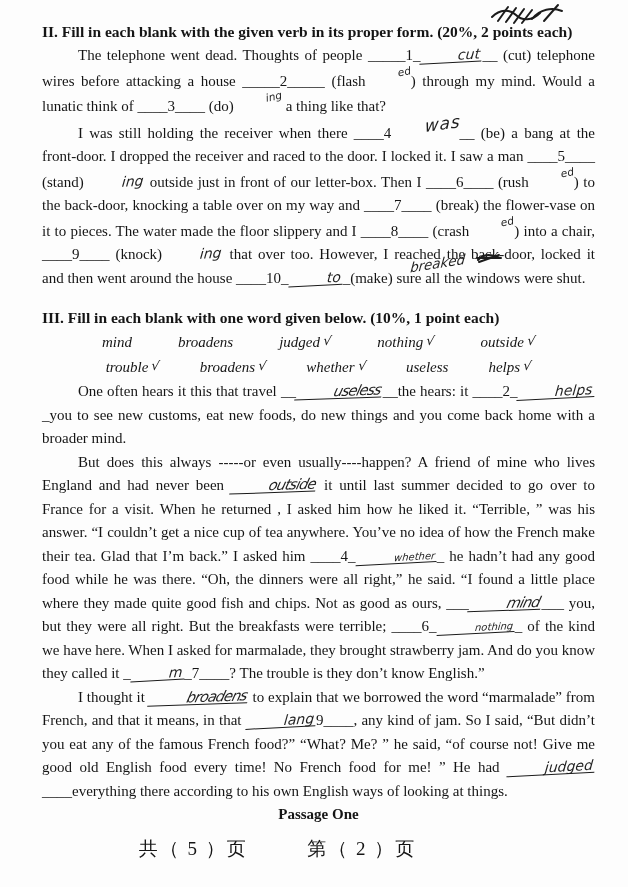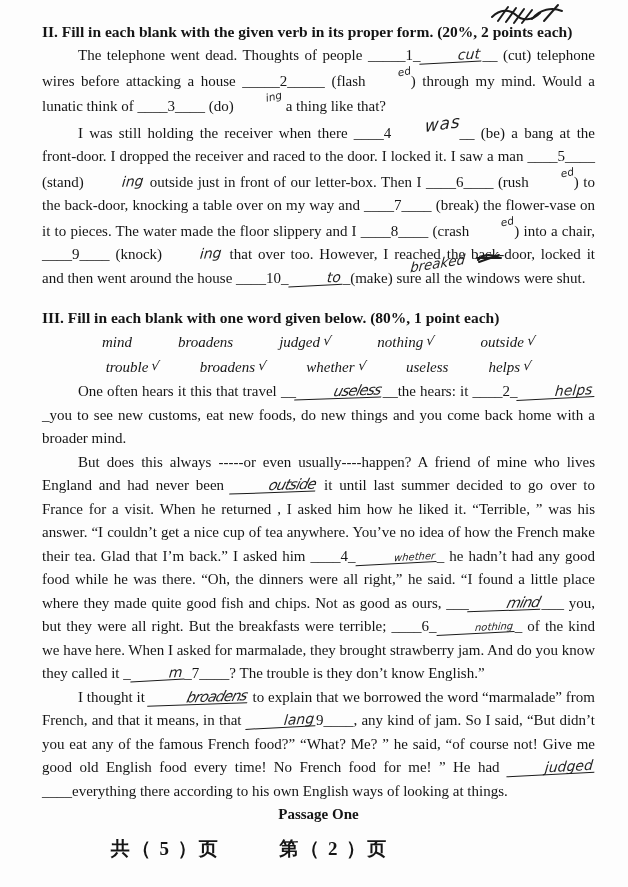--- a/index.html
+++ b/index.html
@@ -70,23 +70,24 @@
     font-size:14.5px;
   }
   .hw.small{font-size:10px;line-height:10px;}
   
   .scribble{position:absolute;left:488px;top:1px;}
   .correction-note{position:absolute;left:408px;top:250px;white-space:nowrap;}
   .correction-note .hw{font-size:13.5px;transform:rotate(-9deg) skewX(-14deg);}
   .note-strike{display:inline-block;vertical-align:2px;margin-left:4px;}
   .footer{
     position:absolute;left:0;top:836px;width:499px;
-    text-align:center;font-size:19px;font-weight:bold;
+    text-align:center;font-size:19px;font-weight:normal;
     letter-spacing:2px;
     font-family:"Liberation Serif",serif;
+    padding-left:28px;
   }
   .footer .gap{display:inline-block;width:46px;}
 </style>
 </head>
 <body>
 
 <div class="page">
 
   <svg class="scribble" width="78" height="28" viewBox="0 0 78 28" aria-label="illegible crossed-out scribble">
     <g fill="none" stroke="#1c1c1c" stroke-width="2" stroke-linecap="round">
@@ -104,21 +105,21 @@
         <path d="M3 10 C 8 4, 16 4, 25 8"></path>
         <path d="M2 8 L 26 8 M4 12 L 24 5"></path>
       </g>
     </svg>
   </div>
 
   <p class="sec-head">II. Fill in each blank with the given verb in its proper form. (20%, 2 points each)</p>
   <p class="body indent"><span class="run">The telephone went dead. Thoughts of people _____1_</span><span class="hw u">cut</span><span class="run">__ (cut) telephone wires before attacking a house _____2_____ (flash</span><span class="hw sup">ed</span><span class="run">) through my mind. Would a lunatic think of ____3____ (do)</span><span class="hw sup">ing</span><span class="run"> a thing like that?</span></p>
   <p class="body indent"><span class="run">I was still holding the receiver when there ____4</span><span class="hw big">was</span><span class="run">__ (be) a bang at the front-door. I dropped the receiver and raced to the door. I locked it. I saw a man ____5____ (stand)</span><span class="hw">ing</span><span class="run"> outside just in front of our letter-box. Then I ____6____ (rush</span><span class="hw sup">ed</span><span class="run">) to the back-door, knocking a table over on my way and ____7____ (break) the flower-vase on it to pieces. The water made the floor slippery and I ____8____ (crash</span><span class="hw sup">ed</span><span class="run">) into a chair, ____9____ (knock)</span><span class="hw">ing</span><span class="run"> that over too. However, I reached the back-door, locked it and then went around the house ____10_</span><span class="hw u">to</span><span class="run">_(make) sure all the windows were shut.</span></p>
 
-  <p class="sec-head mt-iii">III. Fill in each blank with one word given below. (80%, 1 point each)</p>
+  <p class="sec-head mt-iii">III. Fill in each blank with one word given below. (10%, 1 point each)</p>
   <div class="wordbank">
     <div class="wb-row">
         <span class="wb-item"><span>mind</span></span>
         <span class="wb-item"><span>broadens</span></span>
         <span class="wb-item"><span>judged</span><span class="wb-check">√</span></span>
         <span class="wb-item"><span>nothing</span><span class="wb-check">√</span></span>
         <span class="wb-item"><span>outside</span><span class="wb-check">√</span></span>
       </div>
     <div class="wb-row second">
         <span class="wb-item"><span>trouble</span><span class="wb-check">√</span></span>

